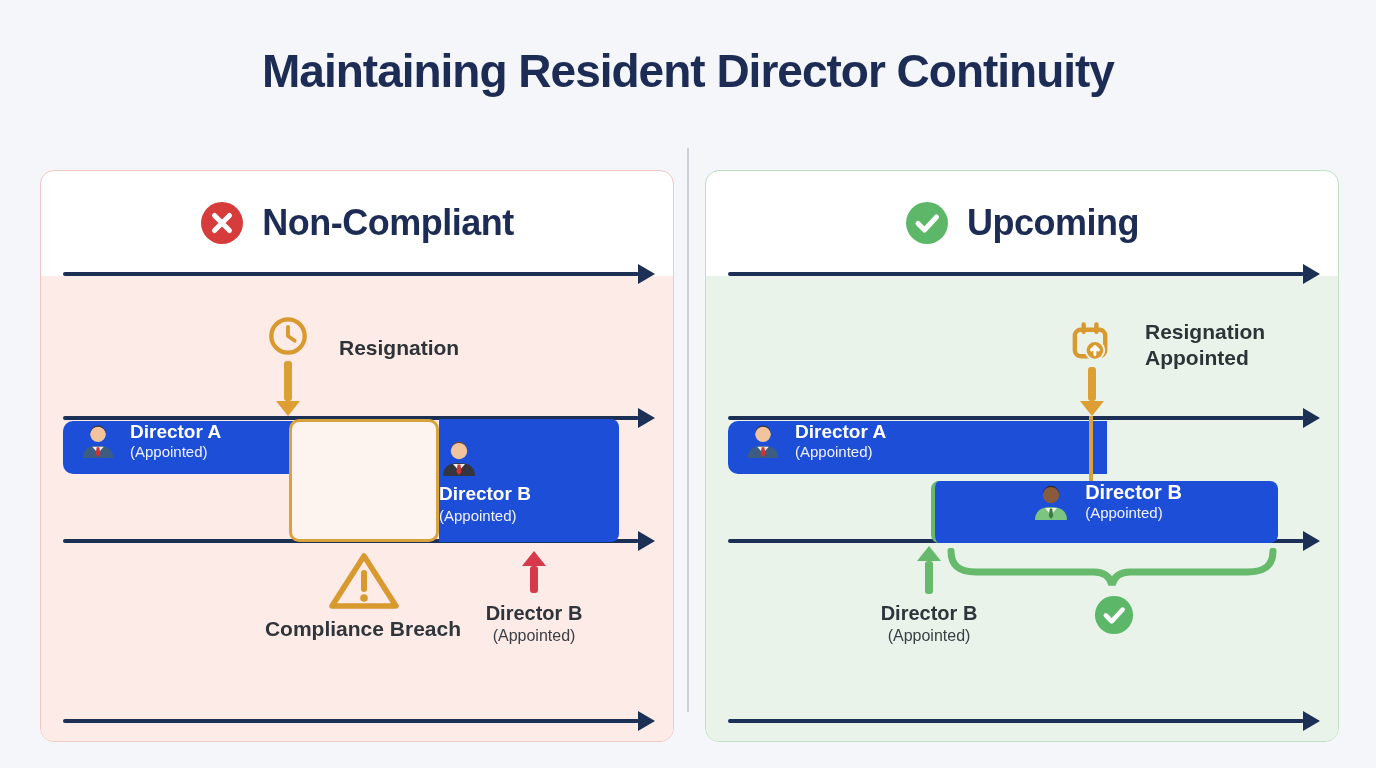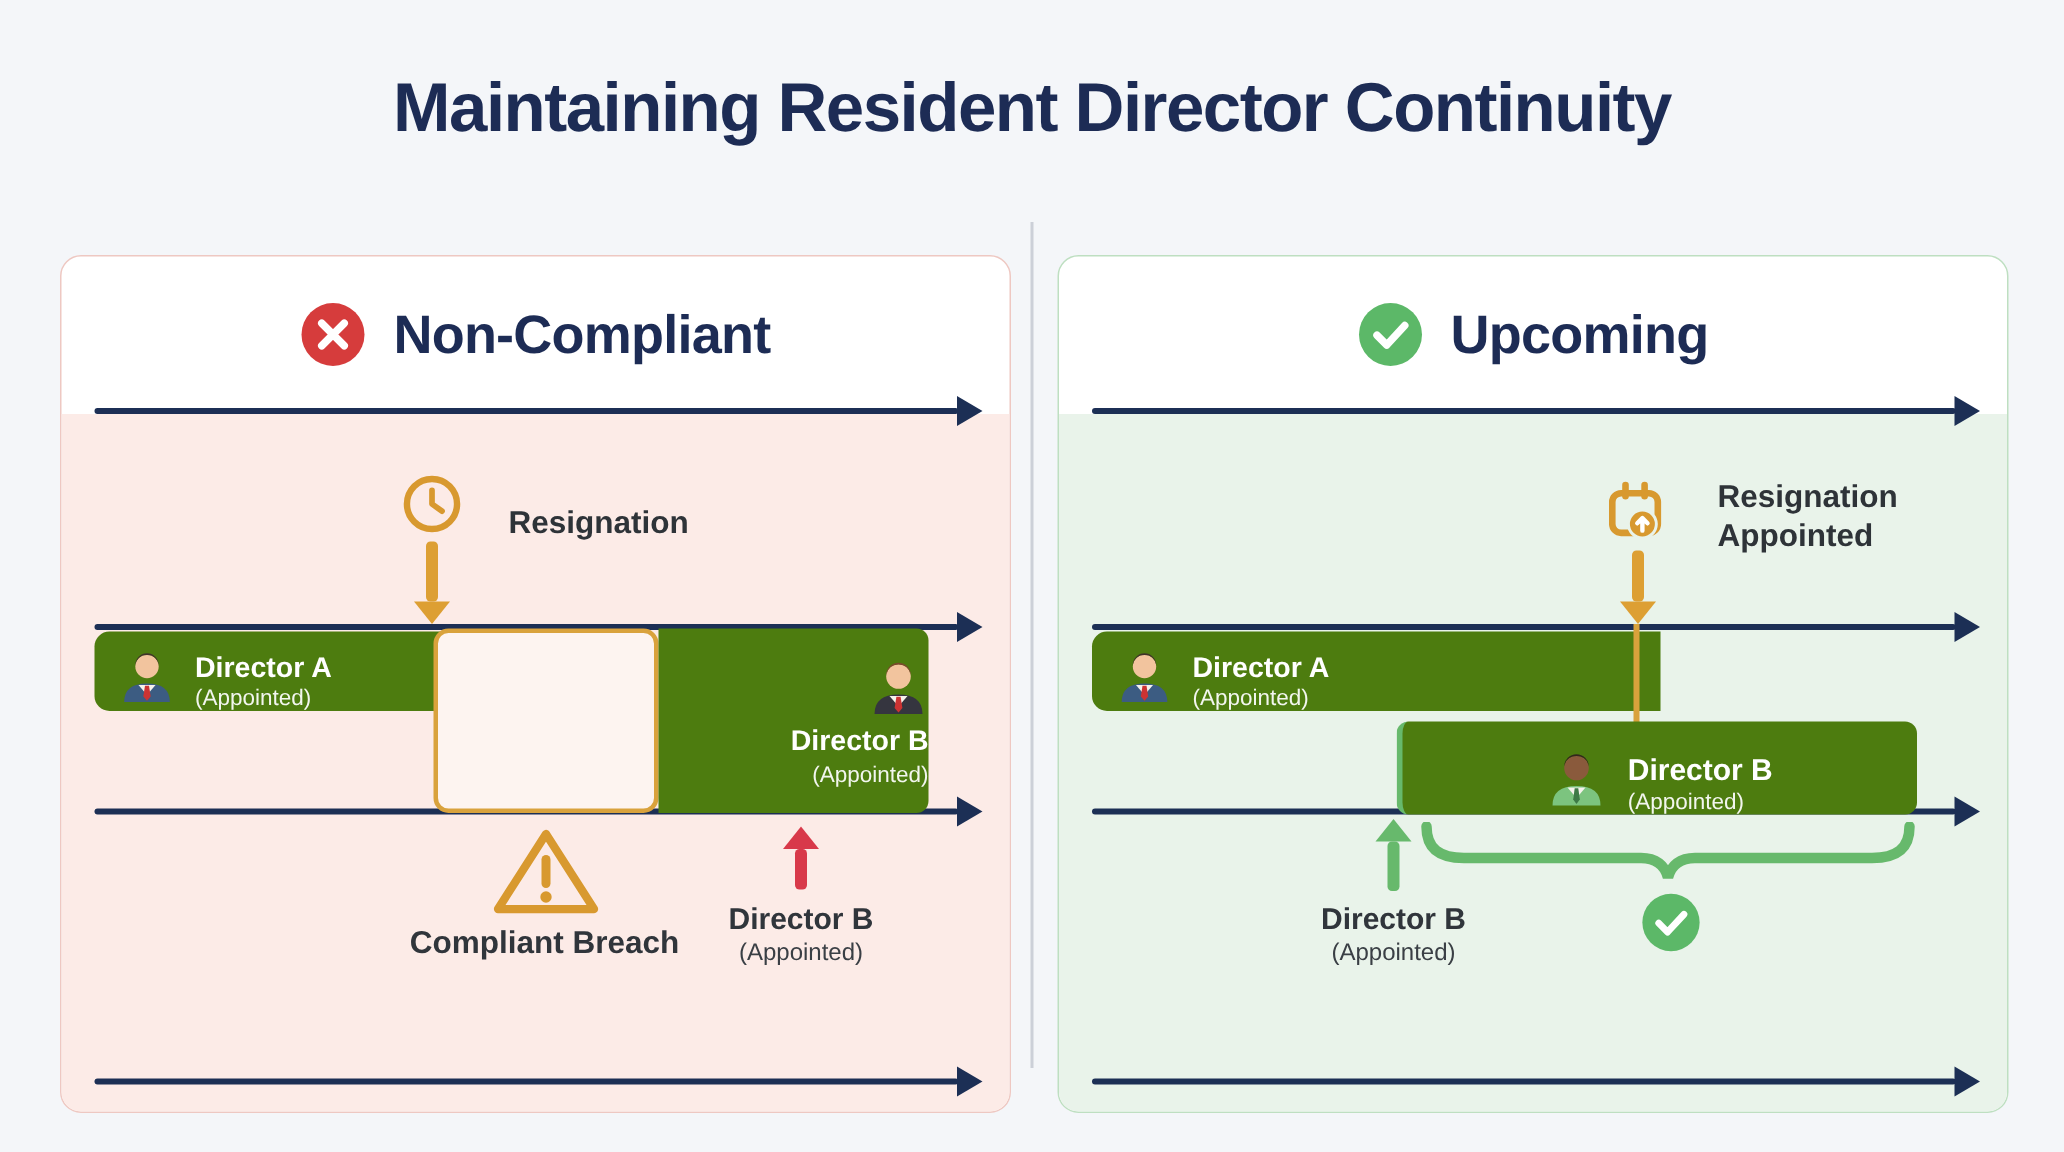--- a/index.html
+++ b/index.html
@@ -51,21 +51,21 @@
   .arrow-up{position:absolute;width:8px;background:var(--c);border-radius:3px;}
   .arrow-up::before{
     content:"";position:absolute;left:50%;transform:translateX(-50%);bottom:100%;
     border-bottom:15px solid var(--c);
     border-left:12px solid transparent;border-right:12px solid transparent;
   }
   
   .event-label{position:absolute;display:flex;align-items:flex-end;gap:30px;}
   .event-text{font-size:21px;font-weight:bold;color:#2e3338;line-height:26px;padding-top:8px;}
   
-  .bar{position:absolute;background:#4d7c0f;color:#fff;display:flex;align-items:flex-end;}
+  .bar{position:absolute;background:#1d4ed8;color:#fff;display:flex;align-items:flex-start;}
   .bar .who{display:flex;flex-direction:column;line-height:1.15;}
   .bar .name{font-size:19px;font-weight:bold;}
   .bar .status{font-size:15px;color:rgba(255,255,255,0.93);}
   .bar-a{left:22px;top:250px;height:53px;border-radius:10px 0 0 10px;gap:13px;padding-left:16px;}
   .panel.left .bar-a{width:228px;}
   .panel.right .bar-a{width:363px;}
   .gap-box{
     position:absolute;left:248px;top:248px;width:150px;height:123px;
     background:#fdf4f0;border:3px solid #d9a23c;border-radius:10px;box-sizing:border-box;
   }
@@ -158,21 +158,21 @@
   </div>
 
   <div class="icon-center" style="left:286px;top:378px;">
     <svg viewBox="0 0 74 64" width="74" height="64">
       <path d="M37 7 L69 57 H5 Z" fill="none" stroke="#d8992f" stroke-width="5.5" stroke-linejoin="round"></path>
       <line x1="37" y1="24" x2="37" y2="40" stroke="#d8992f" stroke-width="6" stroke-linecap="round"></line>
       <circle cx="37" cy="49" r="3.8" fill="#d8992f"></circle>
     </svg>
   </div>
   <div class="callout" style="left:162px;top:444px;width:320px;">
-    <div class="c1">Compliant Breach</div>
+    <div class="c1">Compliance Breach</div>
   </div>
 
   <div class="arrow-up" style="--c:#d8394a;left:489px;top:395px;height:27px;"></div>
   <div class="note" style="left:413px;top:430px;width:160px;">
     <div class="n1">Director B</div>
     <div class="n2">(Appointed)</div>
   </div>
 </div>
 
 <div class="panel right">

